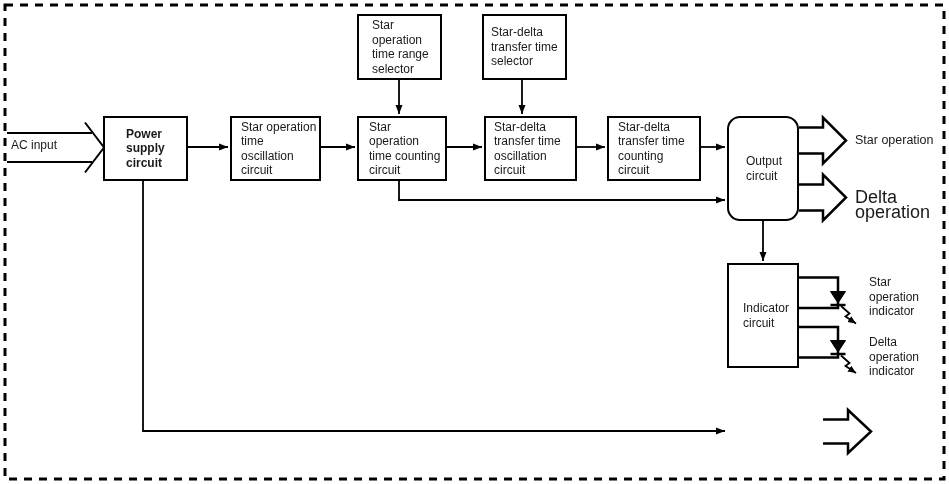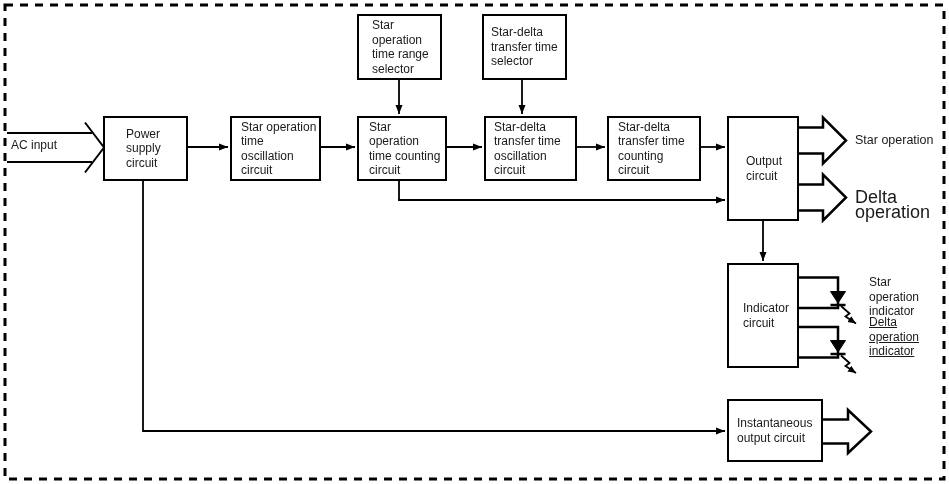--- a/index.html
+++ b/index.html
@@ -11,37 +11,37 @@
   #wires{position:absolute;left:0;top:0;z-index:0;}
   .box{
     position:absolute;box-sizing:border-box;border:2px solid #000;background:#fff;
     display:flex;flex-direction:column;justify-content:center;z-index:1;
     font-size:12px;line-height:14.5px;
   }
   .box span{white-space:pre-line;display:block;}
   .lbl{position:absolute;z-index:2;font-size:12px;line-height:14.5px;white-space:pre-line;}
 
   
-  .b-power{left:103px;top:116px;width:85px;height:65px;padding-left:21px;}
+  .b-power{left:103px;top:116px;width:85px;height:65px;padding-left:21px;font-weight:bold;}
   .b-starosc{left:230px;top:116px;width:91px;height:65px;padding-left:9px;}
   .b-starcount{left:357px;top:116px;width:90px;height:65px;padding-left:10px;}
   .b-sel1{left:357px;top:14px;width:85px;height:66px;padding-left:13px;}
   .b-sel2{left:482px;top:14px;width:85px;height:66px;padding-left:7px;}
   .b-sdosc{left:484px;top:116px;width:93px;height:65px;padding-left:8px;}
   .b-sdcount{left:607px;top:116px;width:94px;height:65px;padding-left:9px;}
-  .b-output{left:727px;top:116px;width:72px;height:105px;padding-left:17px;}
+  .b-output{left:727px;top:116px;width:72px;height:105px;padding-left:17px;border-radius:13px;}
   .b-indicator{left:727px;top:263px;width:72px;height:105px;padding-left:14px;}
   .b-inst{left:727px;top:399px;width:96px;height:63px;padding-left:8px;}
 
   
   .l-ac{left:11px;top:138px;font-size:12px;}
   .l-star{left:855px;top:133px;font-size:12.5px;}
   .l-delta{left:855px;top:190px;font-size:18px;}
   .l-starind{left:869px;top:275px;}
-  .l-deltaind{left:869px;top:315px;text-decoration:underline;}
+  .l-deltaind{left:869px;top:335px;}
 
   
   .conn{stroke:#000;stroke-width:1.8;fill:none;}
   .thick{stroke:#000;stroke-width:2.5;fill:none;}
   .blockarrow{fill:#fff;stroke:#000;stroke-width:2.5;stroke-linejoin:miter;}
 </style>
 </head>
 <body>
 
 <div id="stage">
@@ -139,24 +139,20 @@
 circuit</span>
   </div>
   <div class="box b-output">
     <span>Output
 circuit</span>
   </div>
   <div class="box b-indicator">
     <span>Indicator
 circuit</span>
   </div>
-  <div class="box b-inst">
-    <span>Instantaneous
-output circuit</span>
-  </div>
 
   <div class="lbl l-ac">AC input</div>
   <div class="lbl l-star">Star operation</div>
   <div class="lbl l-delta">Delta operation</div>
   <div class="lbl l-starind">Star
 operation
 indicator</div>
   <div class="lbl l-deltaind">Delta
 operation
 indicator</div>

